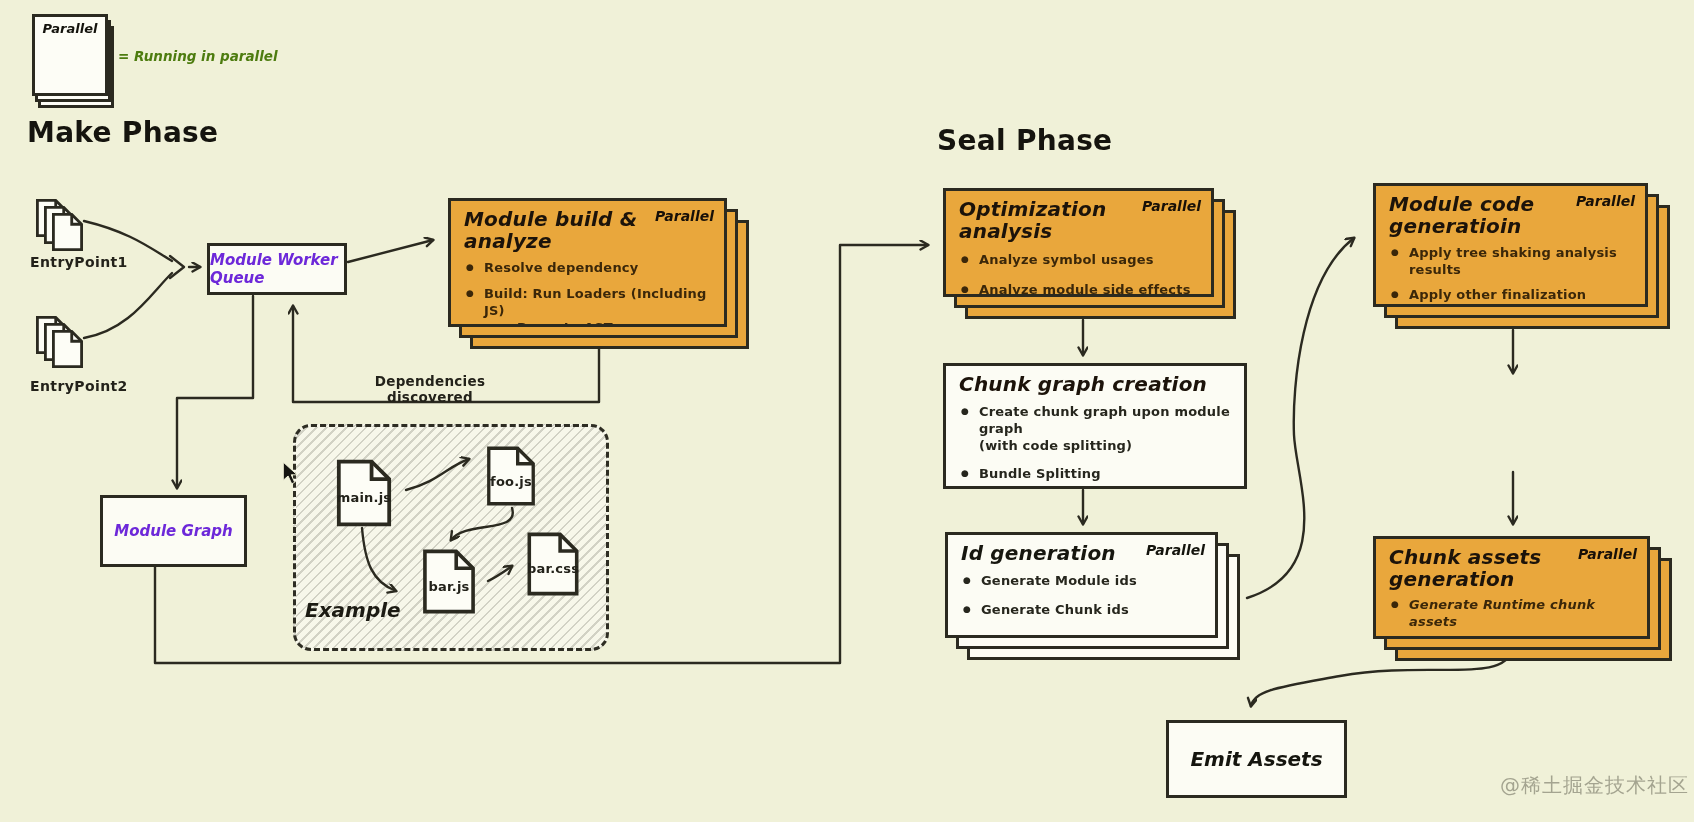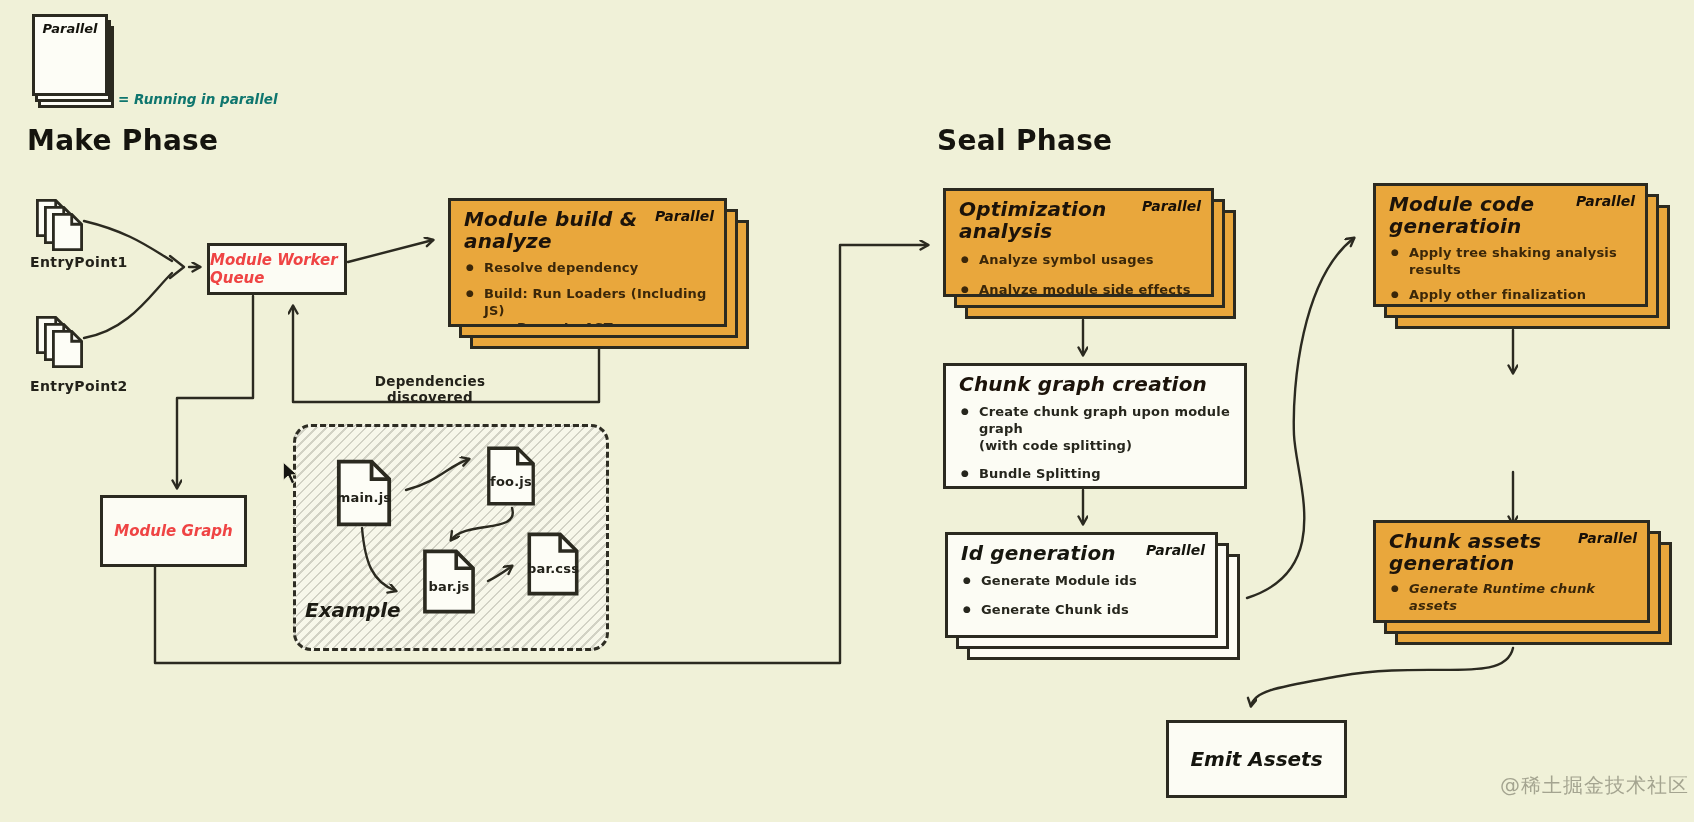--- a/index.html
+++ b/index.html
@@ -16,21 +16,21 @@
   
   .abs{position:absolute;}
 
   
   .phase-title{font-size:28px;font-weight:900;color:#15140e;letter-spacing:0.3px;z-index:3;}
 
   
   .paper{position:absolute;background:#fdfdf6;border:3px solid var(--line);}
   .legend-wrap{z-index:3;}
   .legend-label{font-size:13px;font-weight:900;font-style:italic;color:#14130d;text-align:center;padding-top:4px;}
-  .legend-eq{font-size:13.5px;font-weight:700;font-style:italic;color:#0f766e;z-index:3;margin-top:43px;}
+  .legend-eq{font-size:13.5px;font-weight:700;font-style:italic;color:#4d7c0f;z-index:3;}
 
   
   .stack{position:absolute;z-index:2;}
   .stack .layer{position:absolute;left:0;top:0;width:100%;height:100%;border:3px solid var(--line);box-sizing:border-box;}
   .stack .l2{transform:translate(11px,11px);z-index:1;}
   .stack .l3{transform:translate(22px,22px);z-index:0;}
   .stack .main{z-index:2;overflow:hidden;}
   .stack.orange .layer{background:var(--orange);}
   .stack.white .layer{background:var(--white-box);}
 
@@ -42,21 +42,21 @@
 
   ul.bullets{margin:8px 0 0;padding:0 8px 0 15px;list-style:none;}
   ul.bullets li{position:relative;padding-left:18px;margin-bottom:9px;font-size:13px;font-weight:700;
     letter-spacing:0.2px;line-height:1.3;color:#3b2709;white-space:pre-line;}
   ul.bullets li::before{content:"●";position:absolute;left:0;top:2px;font-size:9px;color:inherit;}
   .white ul.bullets li, .plainbox ul.bullets li{color:#26261d;}
 
   
   .plainbox{position:absolute;background:var(--white-box);border:3px solid var(--line);box-sizing:border-box;z-index:2;}
   .plainbox.center{display:flex;align-items:center;justify-content:center;}
-  .smalltitle{font-size:15px;font-weight:700;font-style:italic;color:#ef4444;}
+  .smalltitle{font-size:15px;font-weight:700;font-style:italic;color:#6d28d9;}
   .bigtitle{font-size:20px;font-weight:700;font-style:italic;color:#15150e;}
 
   
   .doc{position:absolute;z-index:2;}
   .doc svg{display:block;width:100%;height:100%;}
   .doc .doc-label{position:absolute;left:0;right:0;top:46%;text-align:center;
     font-size:13px;font-weight:700;color:#23221a;letter-spacing:0.2px;}
 
   
   .entry-label{font-size:14px;font-weight:700;color:#23221a;letter-spacing:0.4px;z-index:3;}
@@ -111,21 +111,21 @@
 
   <div class="abs legend-wrap" style="left:32px;top:14px;width:70px;height:76px;">
     <div class="paper" style="left:6px;top:12px;width:70px;height:76px;"></div>
     <div class="paper" style="left:3px;top:6px;width:70px;height:76px;"></div>
     <div class="paper" style="left:0;top:0;width:70px;height:76px;">
       <div class="legend-label">Parallel</div>
     </div>
   </div>
   <div class="abs legend-eq" style="left:118px;top:48px;">=  Running in parallel</div>
 
-  <div class="abs phase-title" style="left:27px;top:124px;text-align:center;">Make Phase</div>
+  <div class="abs phase-title" style="left:27px;top:116px;text-align:center;">Make Phase</div>
   <div class="abs phase-title" style="left:937px;top:124px;">Seal Phase</div>
 
   <div class="doc" style="left:36px;top:198px;width:31px;height:40px;">
     <svg viewBox="0 0 44 54">
         <path d="M2,2 H28 L42,16 V52 H2 Z" fill="#fdfdf6" stroke="#2b2a20" stroke-width="4"></path>
         <path d="M28,2 V16 H42" fill="none" stroke="#2b2a20" stroke-width="4"></path>
       </svg>
   </div>
   <div class="doc" style="left:44px;top:205px;width:31px;height:40px;">
     <svg viewBox="0 0 44 54">
@@ -275,21 +275,21 @@
       </div>
       <ul class="bullets" style="margin-top:8px;">
         <li style="margin-bottom:8px;">Apply tree shaking analysis results</li>
         <li style="margin-bottom:8px;">Apply other finalization visitors</li>
 
       </ul>
     </div>
   </div>
 
 
-  <div class="stack orange" style="left:1373px;top:520px;width:277px;height:103px;">
+  <div class="stack orange" style="left:1373px;top:536px;width:277px;height:103px;">
     <div class="layer l3"></div>
     <div class="layer l2"></div>
     <div class="layer main">
       <div class="box-head">
         <span class="box-title">Chunk assets generation</span>
         <span class="parallel-tag">Parallel</span>
       </div>
       <ul class="bullets" style="margin-top:7px;">
         <li style="margin-bottom:9px;font-style:italic;">Generate Runtime chunk assets</li>
 

